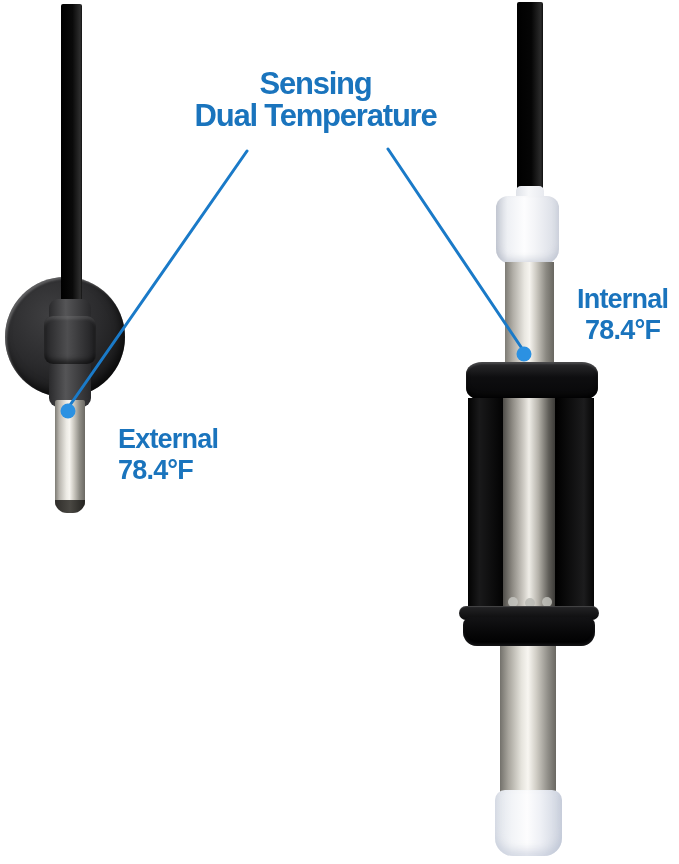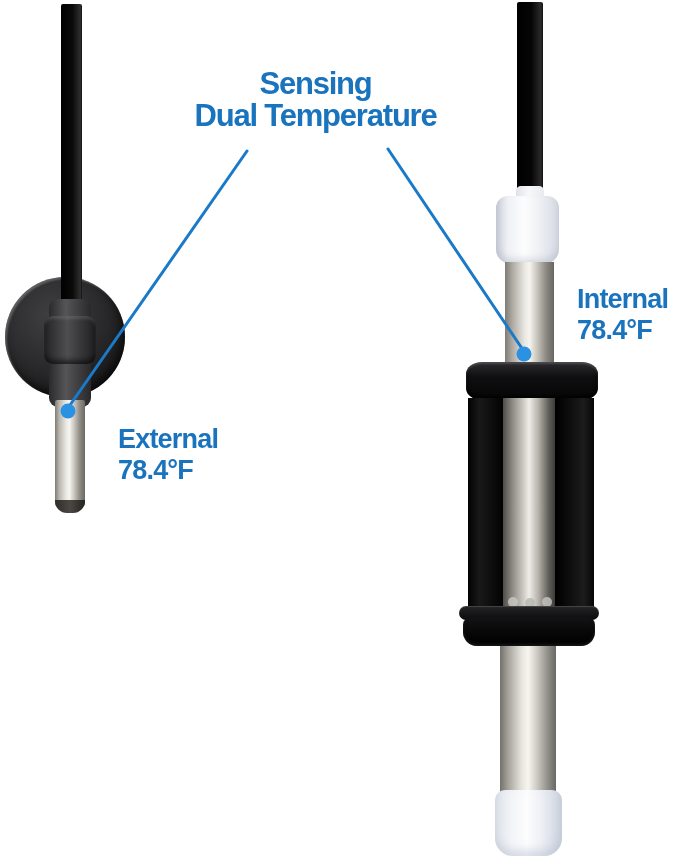--- a/index.html
+++ b/index.html
@@ -110,21 +110,21 @@
     color:var(--label-text);font-weight:bold;font-size:31px;line-height:32px;
     letter-spacing:-1.2px;
   }
   .title span{display:block;}
   .label{
     color:var(--label-text);font-weight:bold;font-size:27px;line-height:31px;
     letter-spacing:-0.8px;white-space:nowrap;
   }
   .label span{display:block;}
   .label-external{left:118px;top:424px;}
-  .label-internal{left:577px;top:284px;}
+  .label-internal{left:577px;top:284px;text-align:center;}
 </style>
 </head>
 <body>
 
 <div class="canvas">
 
   <div class="abs suction-disc"></div>
   <div class="abs cable-left"></div>
   <div class="abs clip-body"></div>
   <div class="abs clip-band"></div>

